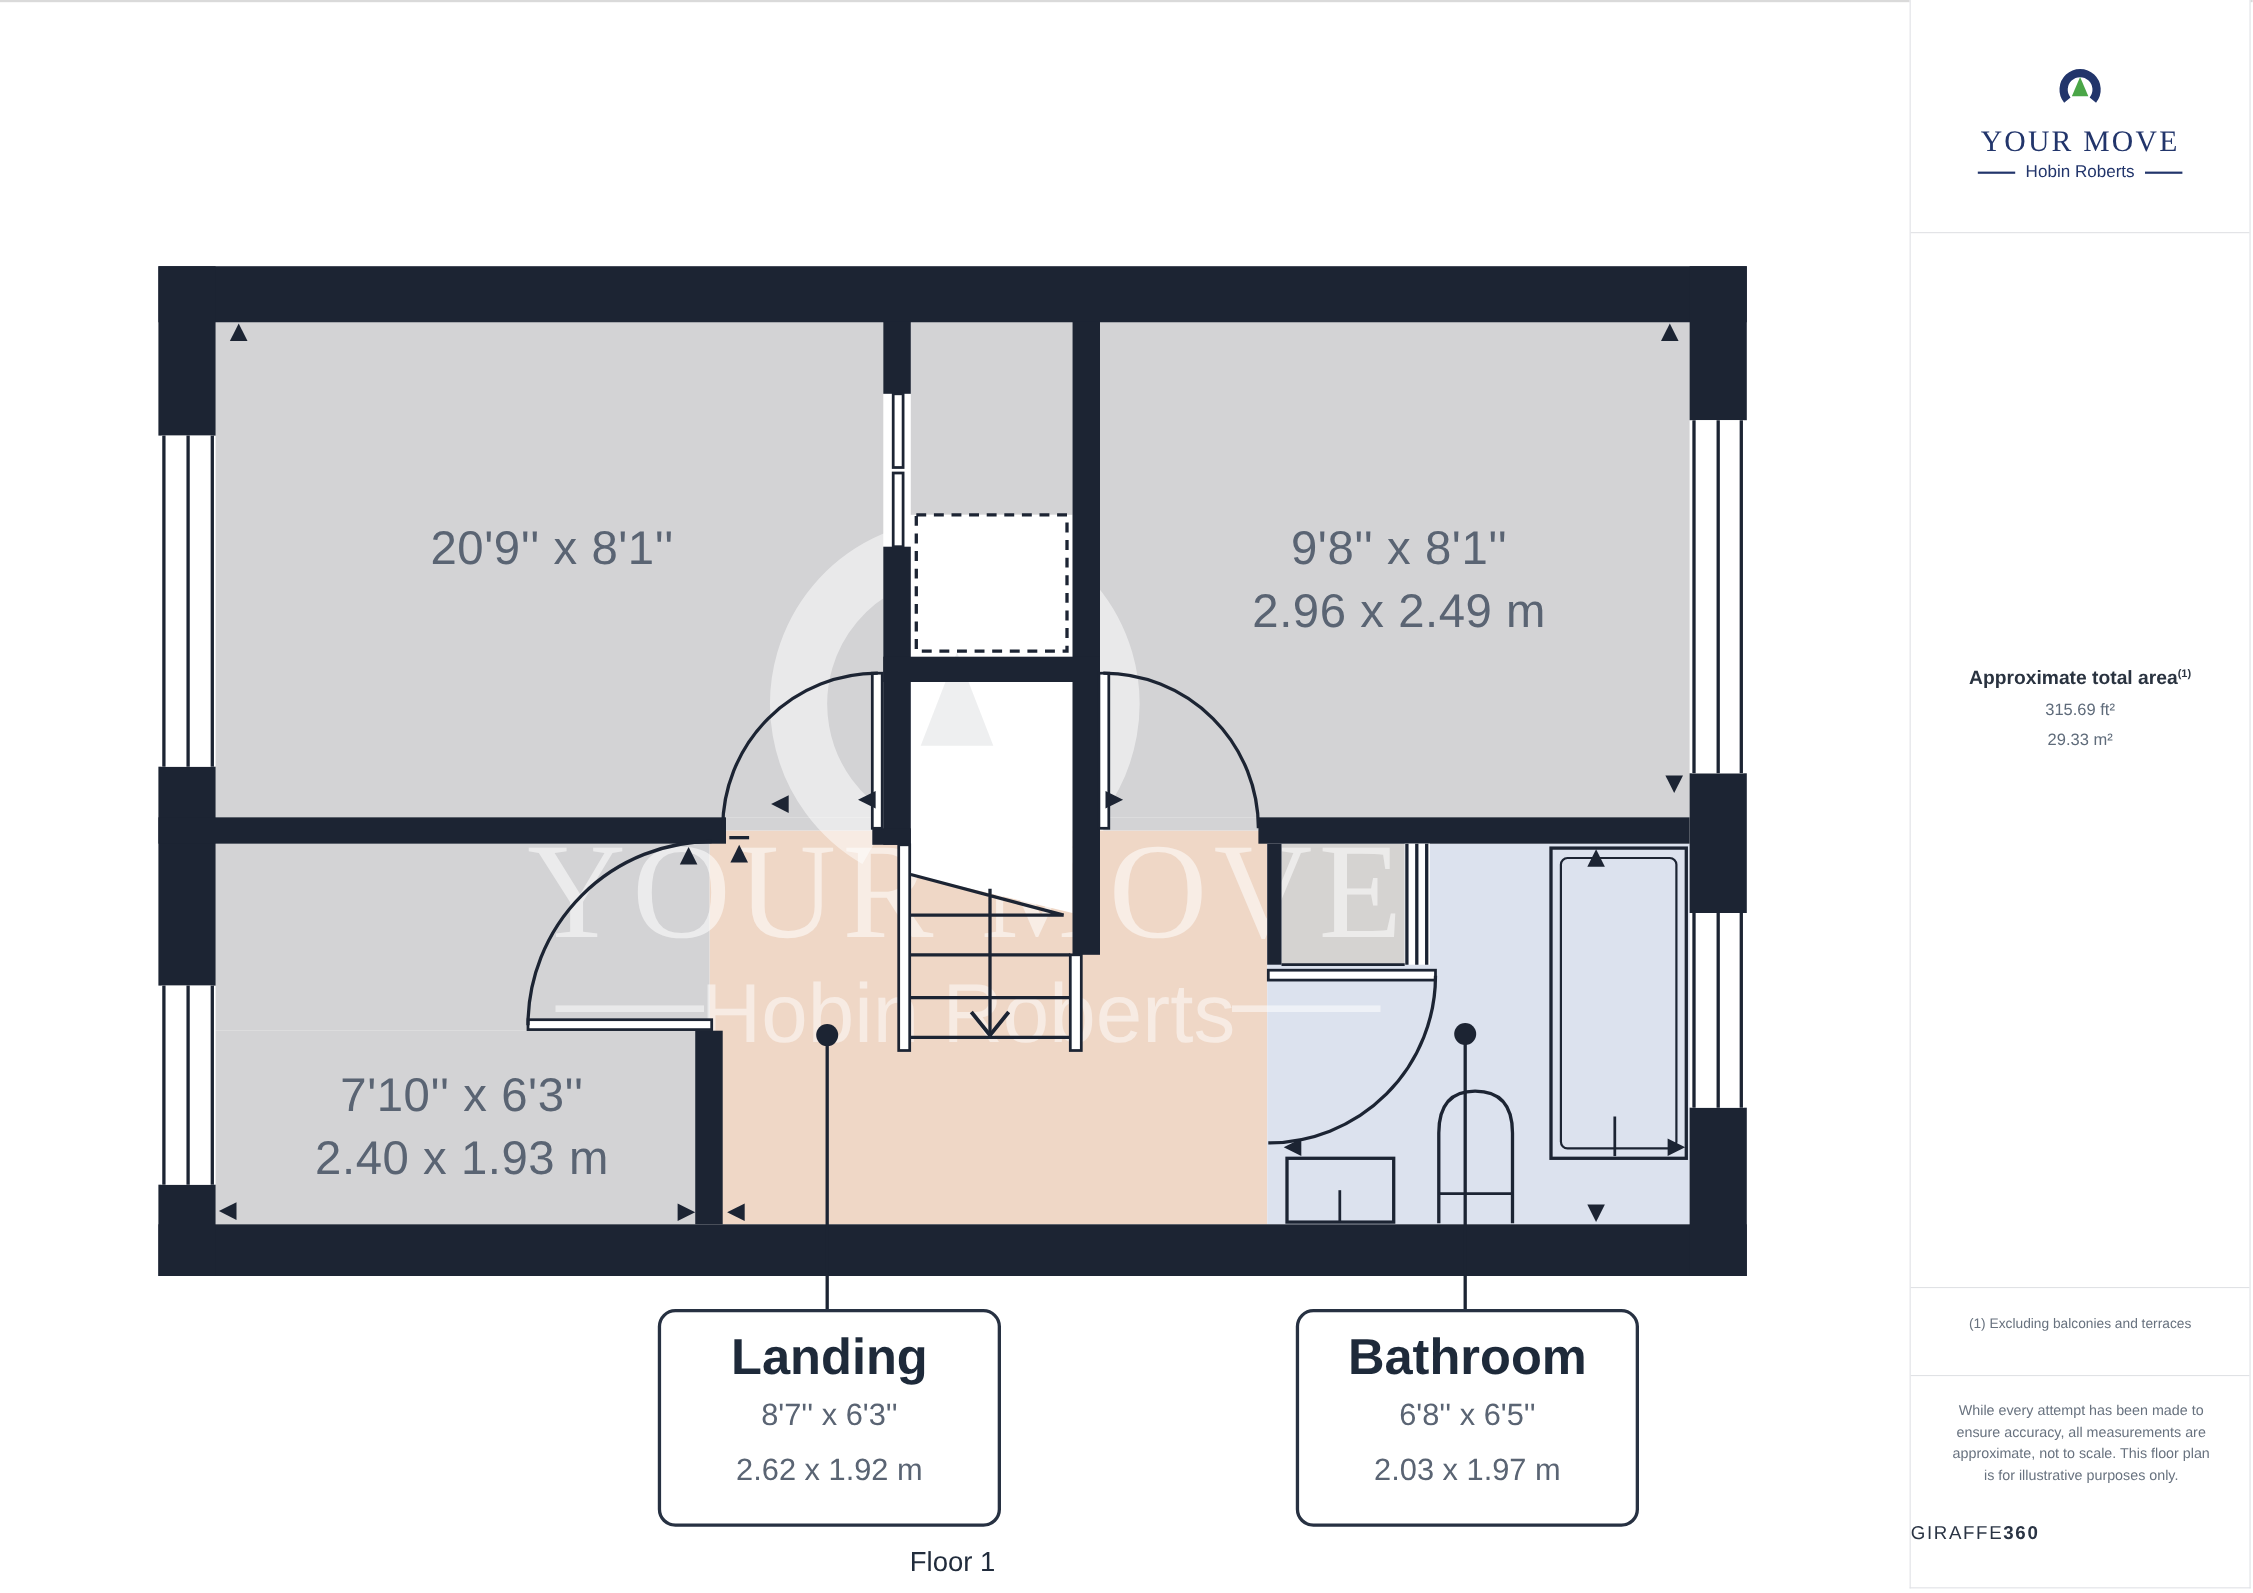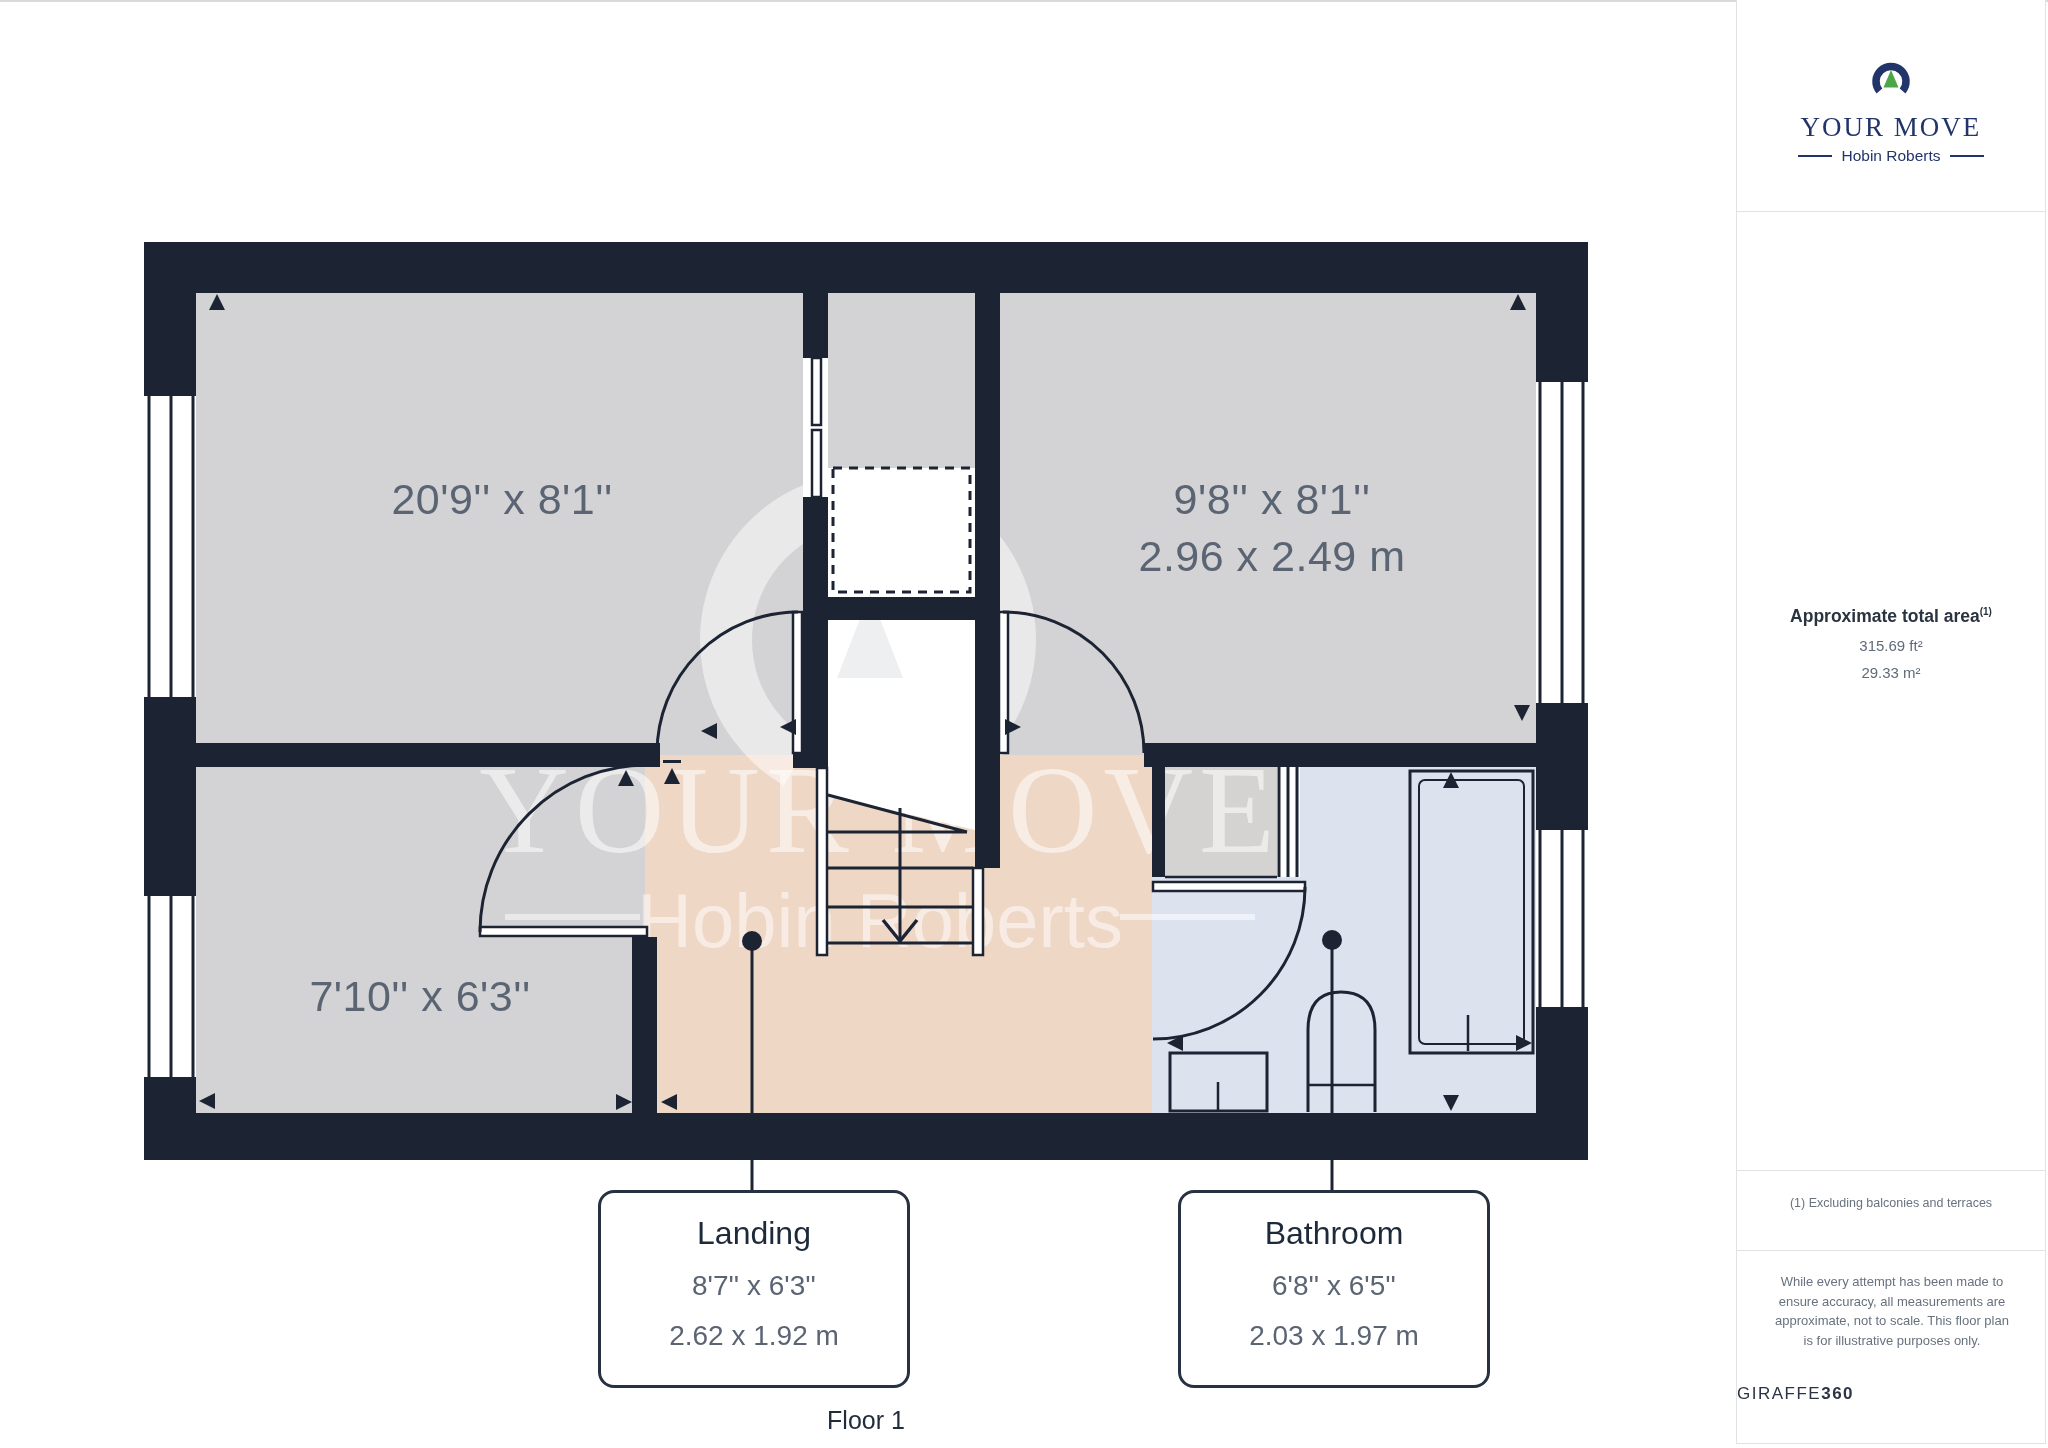--- a/index.html
+++ b/index.html
@@ -15,21 +15,21 @@
     --brand-green:#4aa647;
     --rule:#e0e2e5;
   }
   *{margin:0;padding:0;box-sizing:border-box}
   body{font-family:"Liberation Sans",sans-serif;background:#fff}
   .page{position:relative;width:2048px;height:1448px;overflow:hidden;background:#fff}
   .topline{position:absolute;left:0;top:0;width:2048px;height:2px;background:#dadada}
   svg.plan{position:absolute;left:0;top:0}
   .room-label{position:absolute;text-align:center;color:var(--dim);font-size:43px;line-height:57px;letter-spacing:.5px}
   .callout{position:absolute;width:312px;height:198px;background:#fff;border:3px solid #273142;border-radius:16px;text-align:center;padding-top:12px}
-  .callout .t{font-size:32px;font-weight:normal;color:var(--ink);line-height:56px}
+  .callout .t{font-size:46px;font-weight:bold;color:var(--ink);line-height:56px}
   .callout .d{font-size:28px;color:var(--dim);line-height:50px}
   .floor-label{position:absolute;font-size:25px;font-weight:normal;color:#212c3c;text-align:center;width:220px}
   .sidebar{position:absolute;left:1736px;top:0;width:310px;height:1444px;background:#fff;border:1px solid var(--rule);border-top:none}
   .sidebar .rule{position:absolute;left:0;width:100%;height:1px;background:var(--rule)}
   .logo-block{position:absolute;left:0;top:0;width:100%;text-align:center}
   .logo-name{font-family:"Liberation Serif",serif;font-size:27px;letter-spacing:2px;color:var(--brand-navy);margin-top:6px}
   .logo-sub{display:flex;align-items:center;justify-content:center;gap:9px;margin-top:4px;color:var(--brand-navy);font-size:15.5px}
   .logo-sub .dash{width:34px;height:1.5px;background:var(--brand-navy)}
   .area-block{position:absolute;left:0;top:606px;width:100%;text-align:center}
   .area-title{font-size:17.5px;font-weight:bold;color:#2a3340}
@@ -169,20 +169,21 @@
 
   <div class="room-label" style="left:302px;top:471px;width:400px">
     <div>20'9'' x 8'1''</div>
   </div>
   <div class="room-label" style="left:1072px;top:471px;width:400px">
     <div>9'8'' x 8'1''</div>
     <div>2.96 x 2.49 m</div>
   </div>
   <div class="room-label" style="left:220px;top:968px;width:400px">
     <div>7'10'' x 6'3''</div>
+    <div>2.40 x 1.93 m</div>
   </div>
 
   <div class="callout" style="left:598px;top:1190px">
     <div class="t">Landing</div>
     <div class="d">8'7'' x 6'3''</div>
     <div class="d">2.62 x 1.92 m</div>
   </div>
   <div class="callout" style="left:1178px;top:1190px">
     <div class="t">Bathroom</div>
     <div class="d">6'8'' x 6'5''</div>

